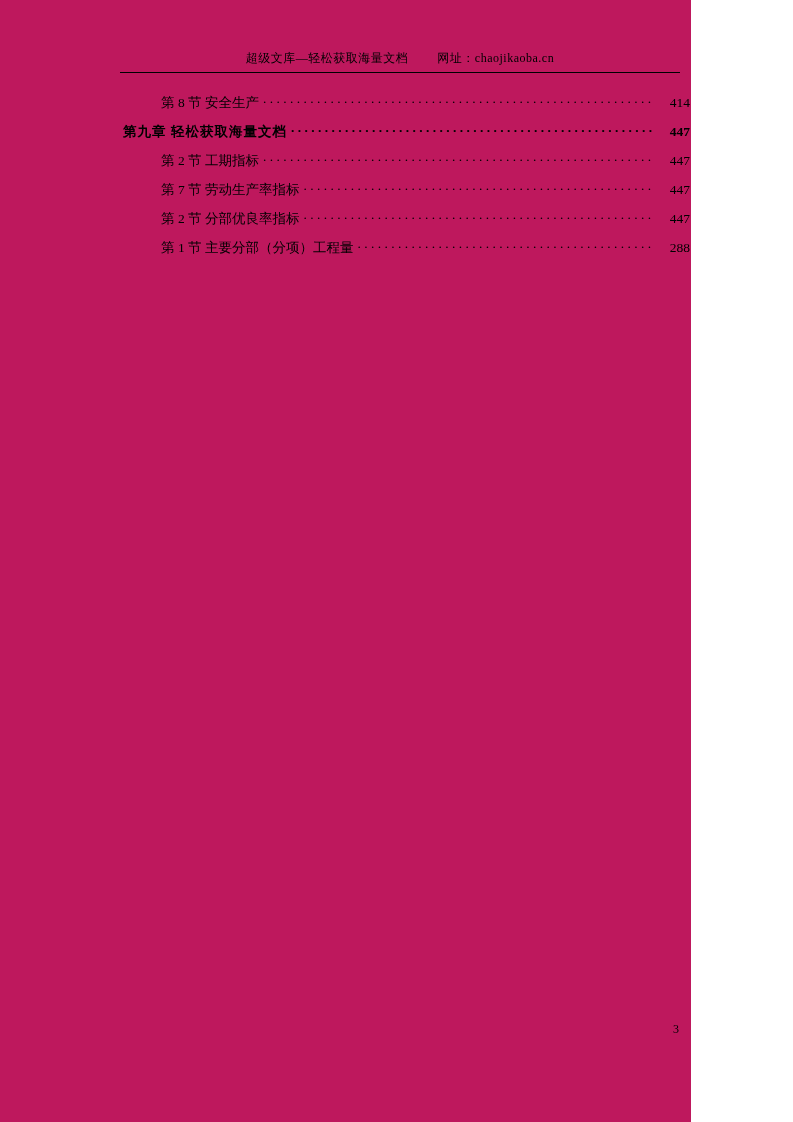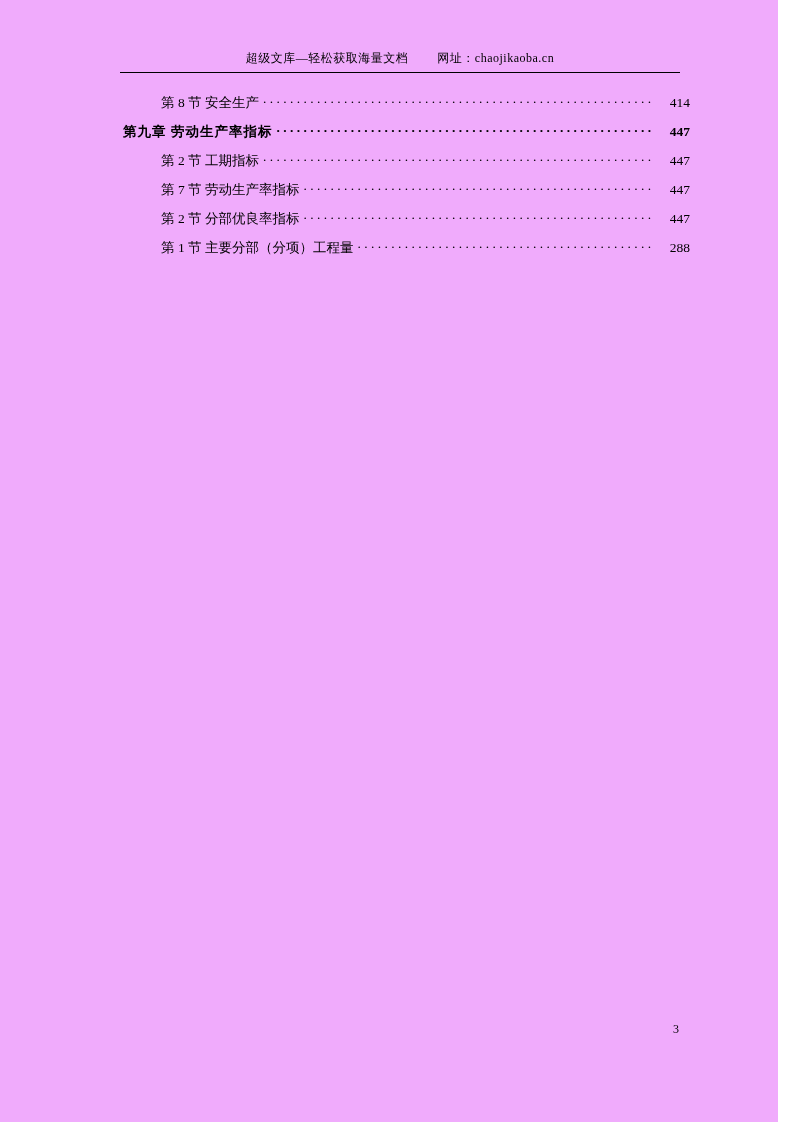--- a/index.html
+++ b/index.html
@@ -2,23 +2,23 @@
 <html><head>
 <meta charset="utf-8">
 <style>
   html, body {
     margin: 0;
     padding: 0;
     background: #ffffff;
   }
   .page {
     position: relative;
-    width: 778px;
+    width: 691px;
     height: 1122px;
-    background: #f0abfc;
+    background: #be185d;
     font-family: "Liberation Serif", "DejaVu Serif", serif;
     color: #000000;
     overflow: hidden;
   }
   
   .header {
     position: absolute;
     left: 120px;
     top: 50px;
     width: 560px;
@@ -117,21 +117,21 @@
 
     <div class="toc-row level-2">
       <span class="label">第 8 节  安全生产</span>
       <span class="leader"></span>
       <span class="pageno">414</span>
     </div>
 
 
 
     <div class="toc-row level-1">
-      <span class="label chap-title">第九章  劳动生产率指标</span>
+      <span class="label chap-title">第九章  轻松获取海量文档</span>
       <span class="leader"></span>
       <span class="pageno">447</span>
     </div>
 
     <div class="toc-row level-2">
       <span class="label">第 2 节  工期指标</span>
       <span class="leader"></span>
       <span class="pageno">447</span>
     </div>
 

